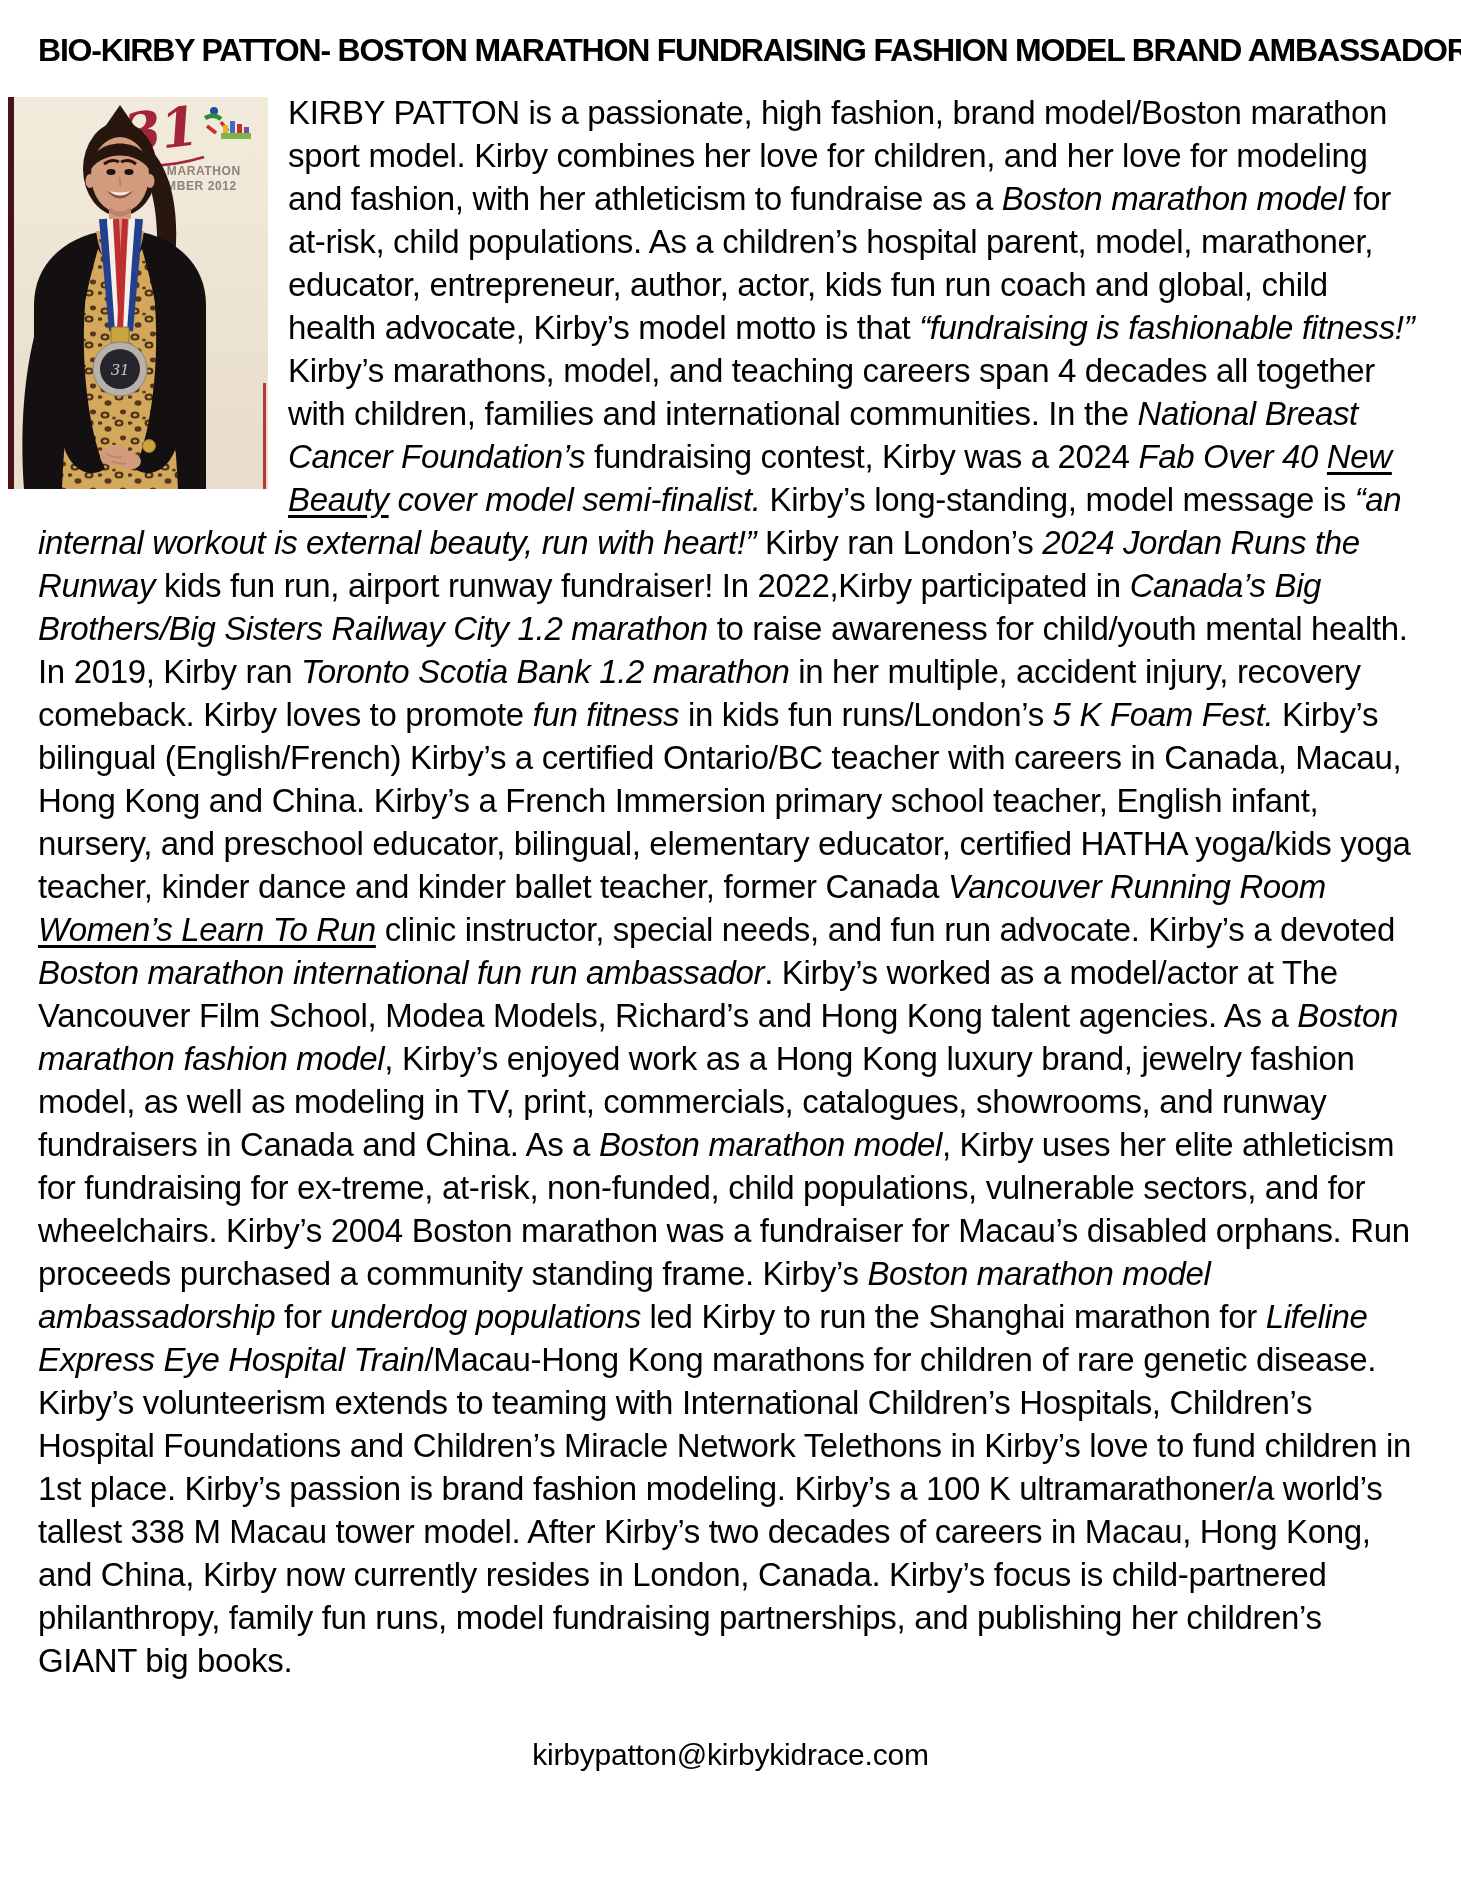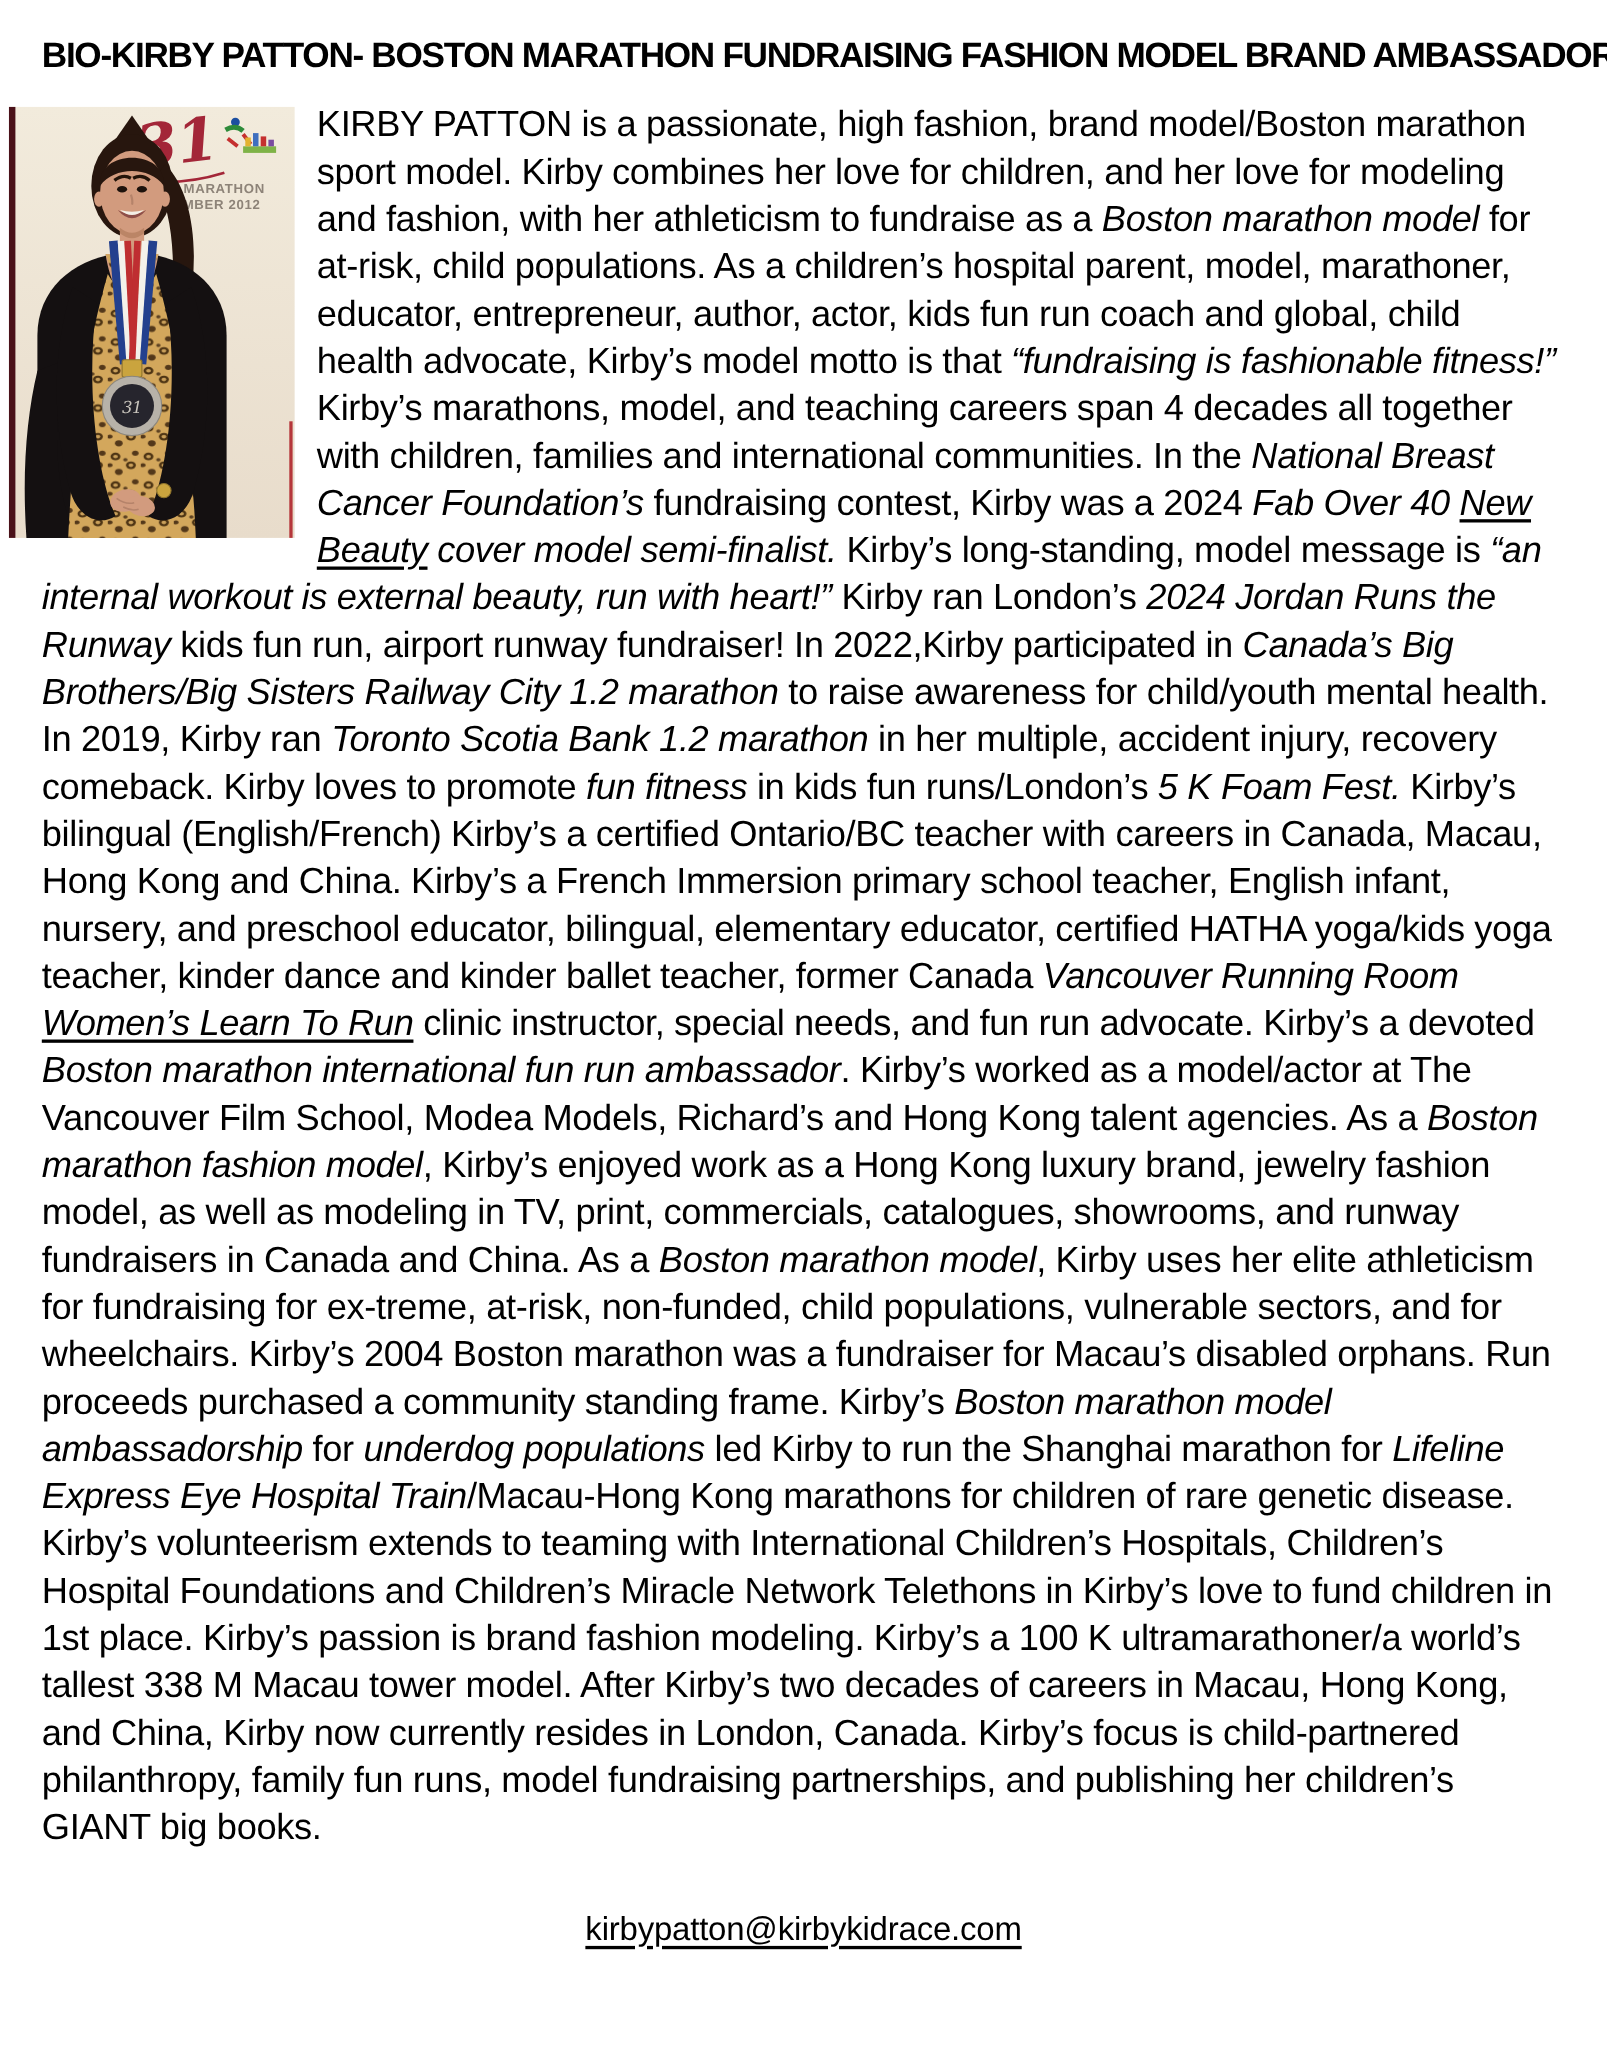--- a/index.html
+++ b/index.html
@@ -20,21 +20,21 @@
   .photo{
     float:left;width:260px;height:392px;
     margin:6px 20px 4px -30px;display:block;
   }
   .b{font-weight:400;}
   .i{font-style:italic;}
   .u{text-decoration:underline;text-underline-offset:4px;}
   .footer{
     clear:both;text-align:center;margin-top:56px;font-size:30px;letter-spacing:-0.2px;
   }
-  .footer a{color:#000;text-decoration:underline;text-underline-offset:5px;cursor:pointer;}
+  .footer a{color:#000;text-underline-offset:5px;cursor:pointer;}
   .logo-caption{font-weight:700;letter-spacing:0.6px;}
 </style>
 </head>
 <body>
 
 <div class="page">
 
   <div class="doc-title">BIO-KIRBY PATTON- BOSTON MARATHON FUNDRAISING FASHION MODEL BRAND AMBASSADOR</div>
 
   <div class="body-text">

